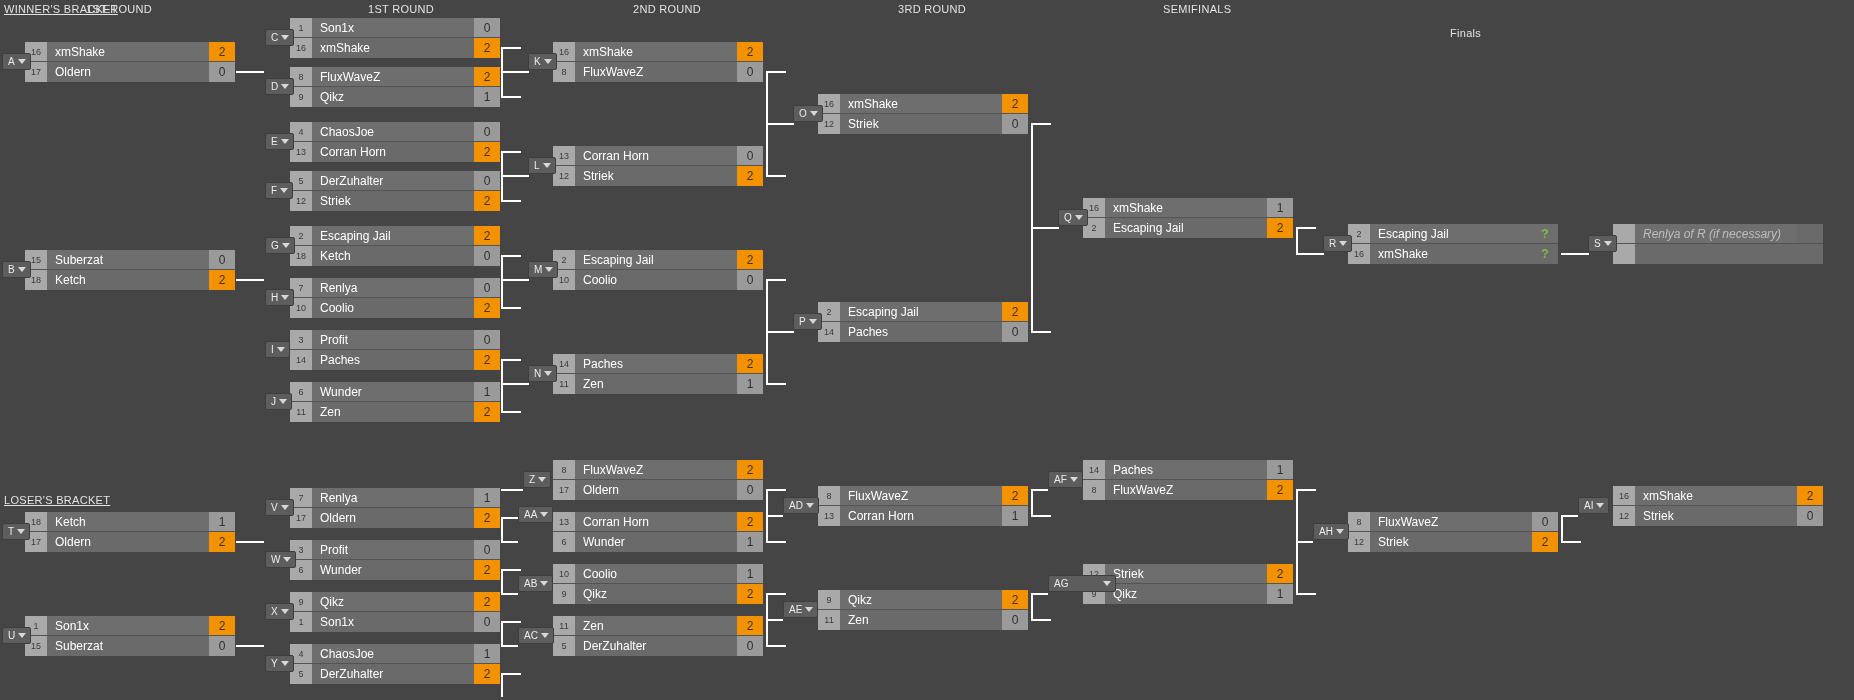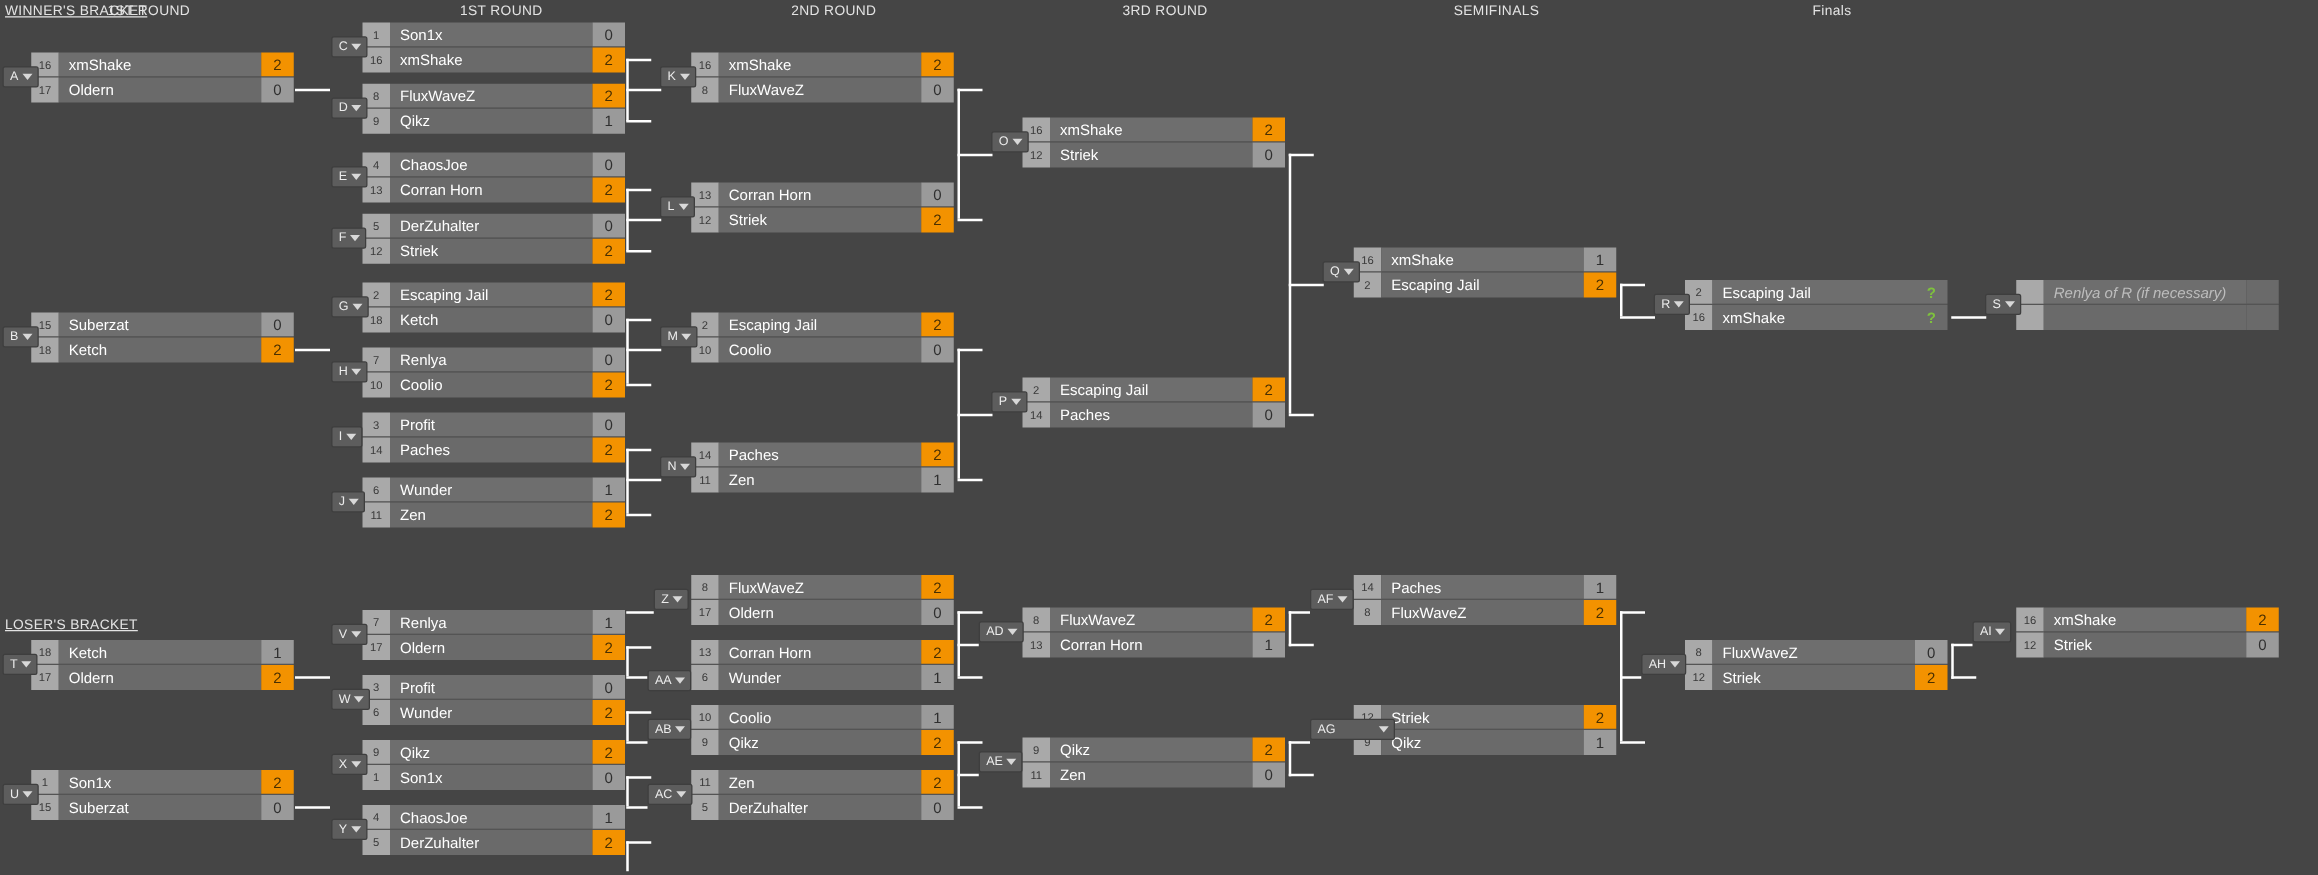--- a/index.html
+++ b/index.html
@@ -146,21 +146,21 @@
 </head>
 <body>
 
 <div id="stage">
   <div id="headers-layer">
       <div class="round-header" style="left: 86px;">1ST ROUND</div>
       <div class="round-header" style="left: 368px;">1ST ROUND</div>
       <div class="round-header" style="left: 633px;">2ND ROUND</div>
       <div class="round-header" style="left: 898px;">3RD ROUND</div>
       <div class="round-header" style="left: 1163px;">SEMIFINALS</div>
-      <div class="round-header" style="left: 1450px;">Finals</div>
+      <div class="round-header" style="left: 1450px; margin-top: 24px;">Finals</div>
     </div>
   <div class="bracket-title" id="wb-title" style="left:4px; top:3px;">WINNER'S BRACKET</div>
   <div class="bracket-title" id="lb-title" style="left:4px; top:494px;">LOSER'S BRACKET</div>
   <div id="lines-layer">
       <div class="ln h" style="left: 236px; top: 71px; width: 28px; height: 2px;"></div>
       <div class="ln h" style="left: 236px; top: 279px; width: 28px; height: 2px;"></div>
       <div class="ln h" style="left: 501px; top: 47px; width: 20px; height: 2px;"></div>
       <div class="ln v" style="left: 501px; top: 47px; width: 2px; height: 50px;"></div>
       <div class="ln h" style="left: 501px; top: 96px; width: 20px; height: 2px;"></div>
       <div class="ln h" style="left: 501px; top: 71px; width: 28px; height: 2px;"></div>
@@ -650,21 +650,21 @@
           <div class="seed">13</div>
           <div class="pname">Corran Horn</div>
           <div class="score win">2</div>
         </div>
         <div class="row bot">
           <div class="seed">6</div>
           <div class="pname">Wunder</div>
           <div class="score">1</div>
         </div>
       </div>
-      <div class="mtag" style="left: 518px; top: 536px;">
+      <div class="mtag" style="left: 518px; top: 506px;">
         <span>AA</span>
         <span class="caret"></span>
       </div>
       <div class="match" style="left: 553px; top: 564px;">
         <div class="row top">
           <div class="seed">10</div>
           <div class="pname">Coolio</div>
           <div class="score">1</div>
         </div>
         <div class="row bot">

